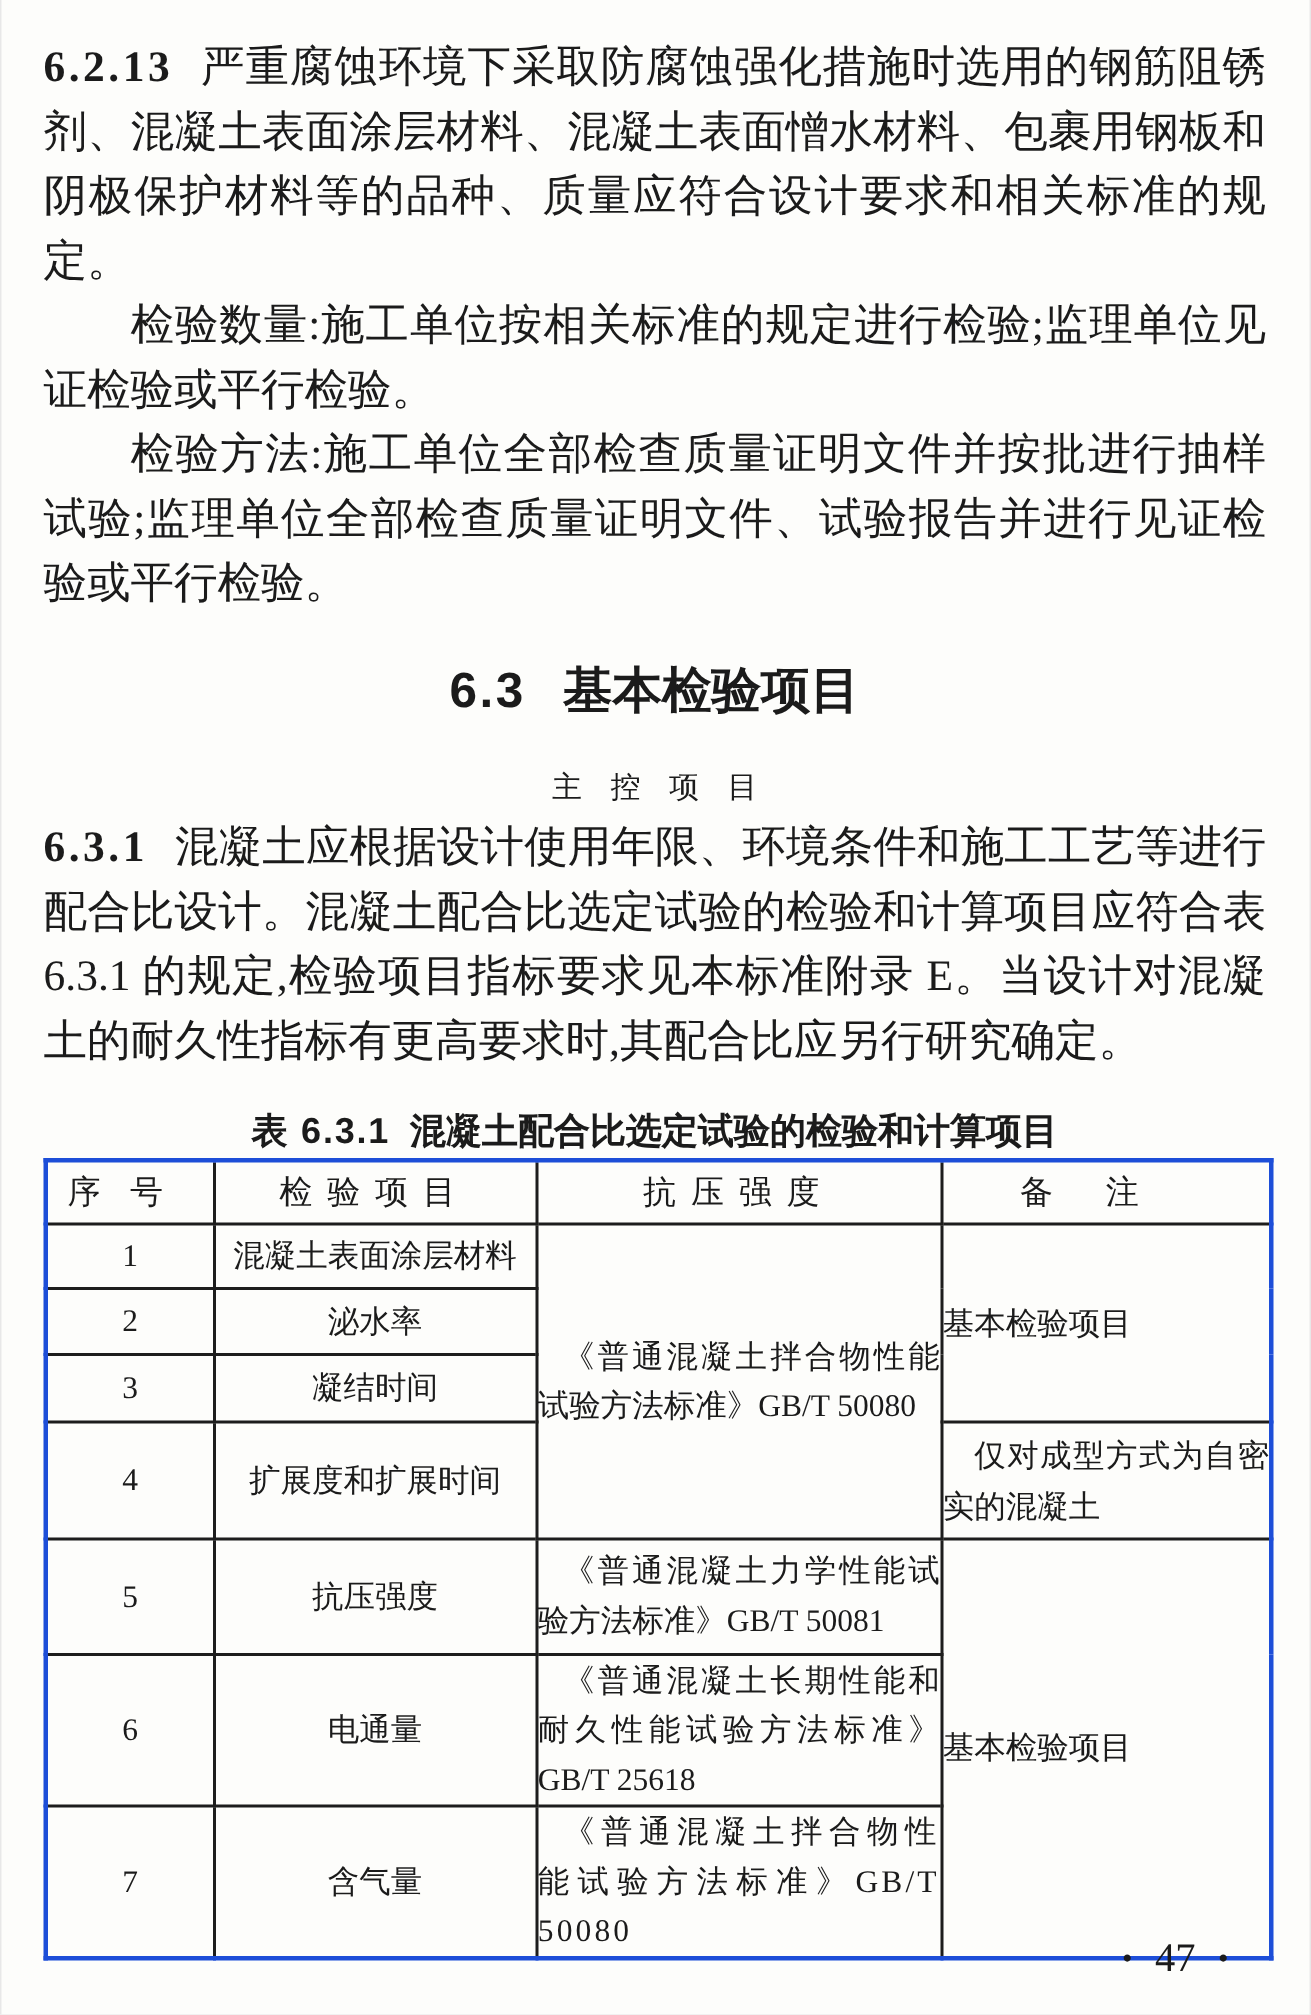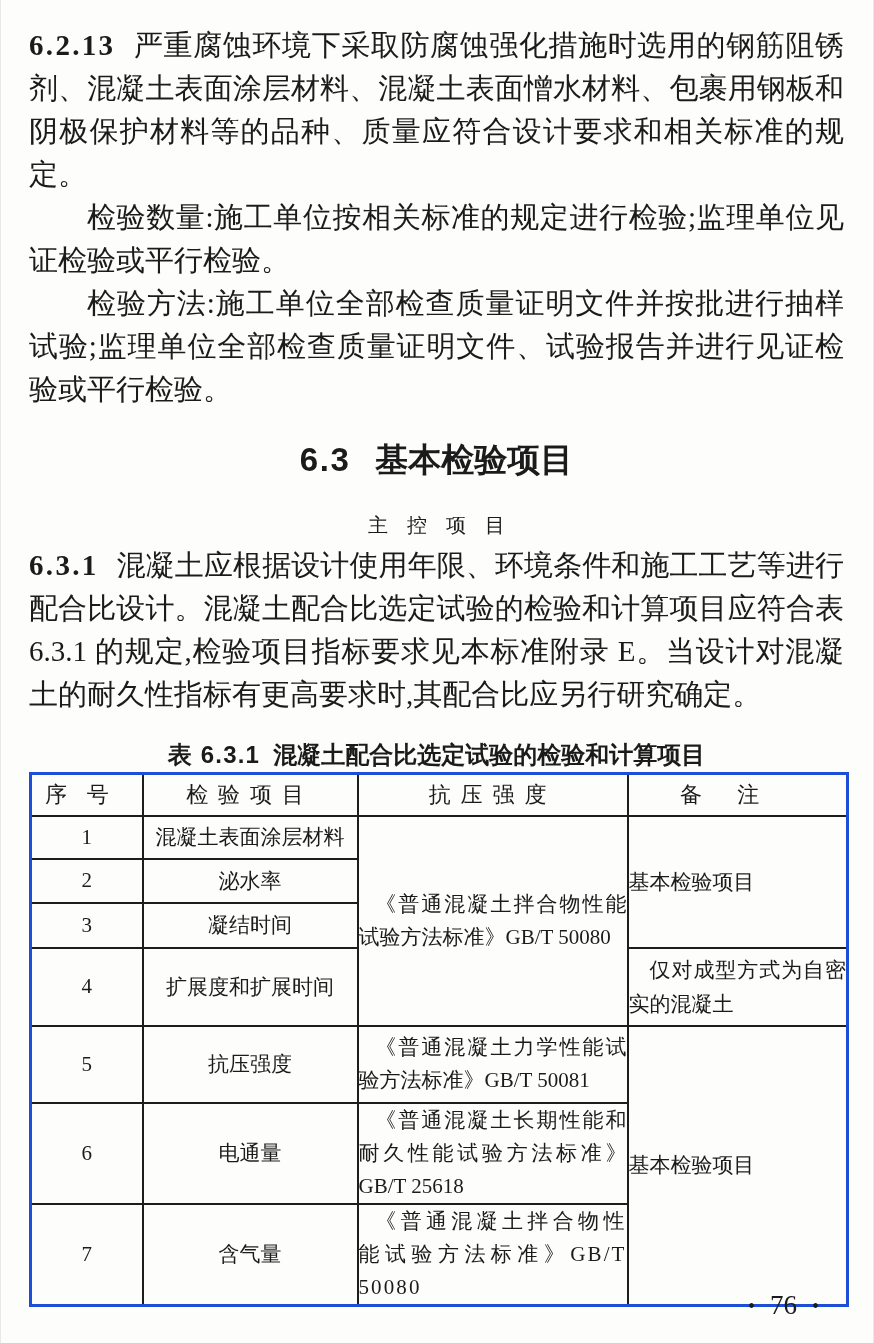--- a/index.html
+++ b/index.html
@@ -188,17 +188,17 @@
       <tr class="rh-7">
         <td class="no-cell">7</td>
         <td class="item-cell">含气量</td>
         <td class="method-cell loose">《普通混凝土拌合物性能试验方法标准》GB/T 50080</td>
       </tr>
     </tbody>
   </table>
 
   <div class="footer">
     <span class="bullet">•</span>
-    <span>76</span>
+    <span>47</span>
     <span class="bullet">•</span>
   </div>
 
 </div>
 
 </body></html>

